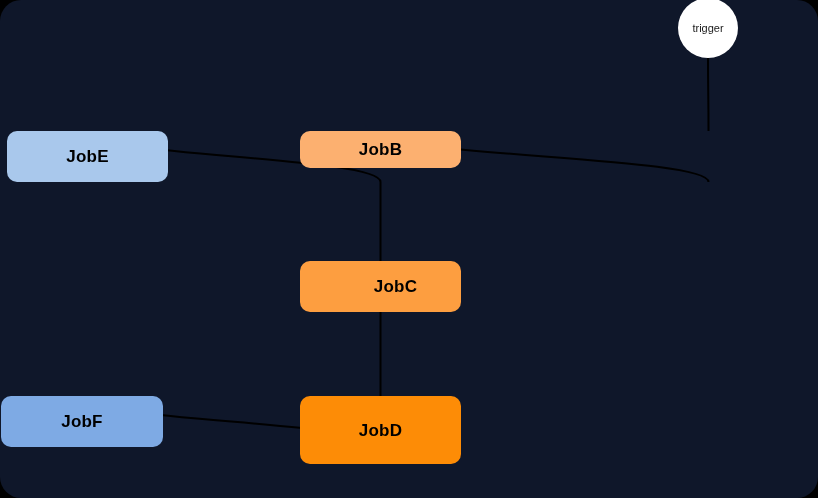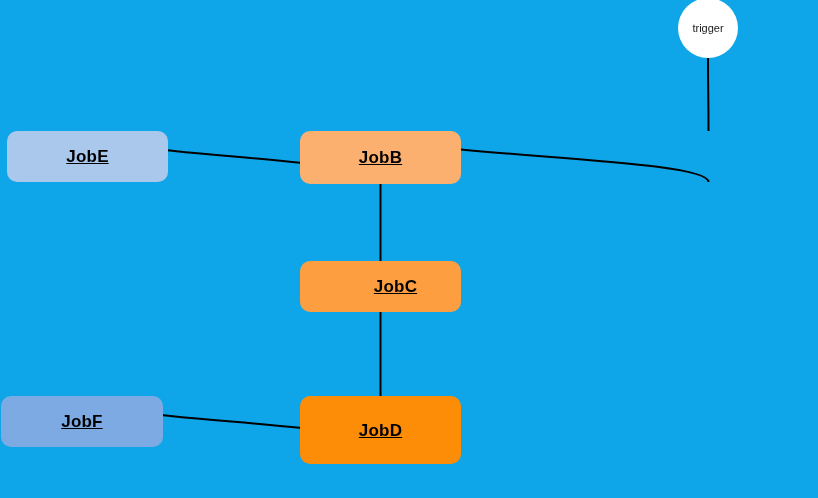--- a/index.html
+++ b/index.html
@@ -29,21 +29,20 @@
     border-radius: 10px;
     display: flex;
     align-items: center;
     justify-content: center;
     color: #000000;
     font-weight: bold;
     font-size: 17px;
     letter-spacing: 0.2px;
     line-height: 1;
     user-select: none;
-    text-decoration: underline;
   }
   .node-label {
     display: block;
   }
   .trigger-node {
     position: absolute;
     box-sizing: border-box;
     border-radius: 50%;
     background: #ffffff;
     display: flex;
@@ -52,37 +51,37 @@
     color: #1a1a1a;
     font-size: 11px;
     font-weight: normal;
     line-height: 1;
     user-select: none;
   }
 </style>
 </head>
 <body>
 
-<div id="canvas" style="background: #0ea5e9;">
+<div id="canvas" style="background: #0f172a; border-radius: 21px;">
 
   <svg id="edge-layer" width="818" height="498" viewBox="0 0 818 498">
       <path d="M 708 58 C 708 94.5, 708.5 94.5, 708.5 131" fill="none" stroke="#000000" stroke-width="2"></path>
       <path d="M 708.5 182 C 708.5 156.5, 380.5 156.5, 380.5 131" fill="none" stroke="#000000" stroke-width="2"></path>
       <path d="M 380.5 182 C 380.5 156.5, 87.5 156.5, 87.5 131" fill="none" stroke="#000000" stroke-width="2"></path>
       <path d="M 380.5 182 C 380.5 221.5, 380.5 221.5, 380.5 261" fill="none" stroke="#000000" stroke-width="2"></path>
       <path d="M 380.5 312 C 380.5 354, 380.5 354, 380.5 396" fill="none" stroke="#000000" stroke-width="2"></path>
       <path d="M 380.5 447 C 380.5 421.5, 82 421.5, 82 396" fill="none" stroke="#000000" stroke-width="2"></path>
     </svg>
 
   <div class="trigger-node" style="left: 678px; top: -2px; width: 60px; height: 60px; background: rgb(255, 255, 255); color: rgb(26, 26, 26);">
     <span class="node-label">trigger</span>
   </div>
 
 
-  <div class="node" style="left: 300px; top: 131px; width: 161px; height: 53px; background: rgb(252, 176, 112); color: rgb(0, 0, 0);">
+  <div class="node" style="left: 300px; top: 131px; width: 161px; height: 37px; background: rgb(252, 176, 112); color: rgb(0, 0, 0);">
     <span class="node-label">JobB</span>
   </div>
 
   <div class="node" style="left: 7px; top: 131px; width: 161px; height: 51px; background: rgb(169, 200, 236); color: rgb(0, 0, 0);">
     <span class="node-label">JobE</span>
   </div>
 
   <div class="node" style="left: 300px; top: 261px; width: 161px; height: 51px; background: rgb(253, 158, 64); color: rgb(0, 0, 0); padding-left: 30px;">
     <span class="node-label">JobC</span>
   </div>

